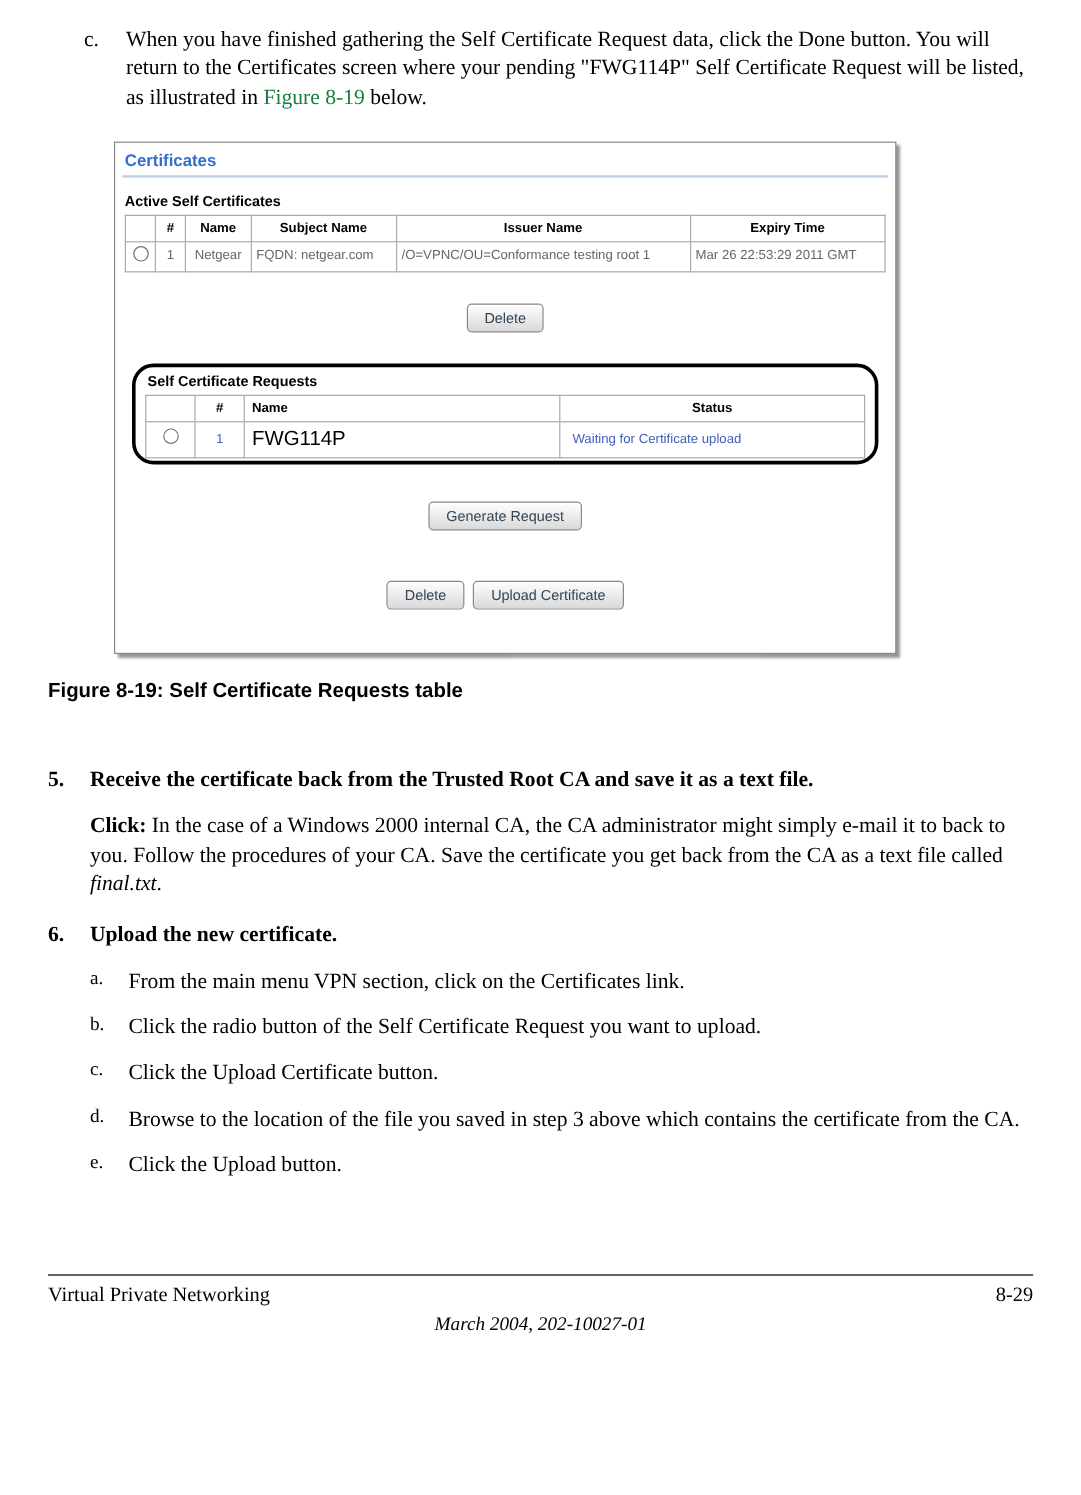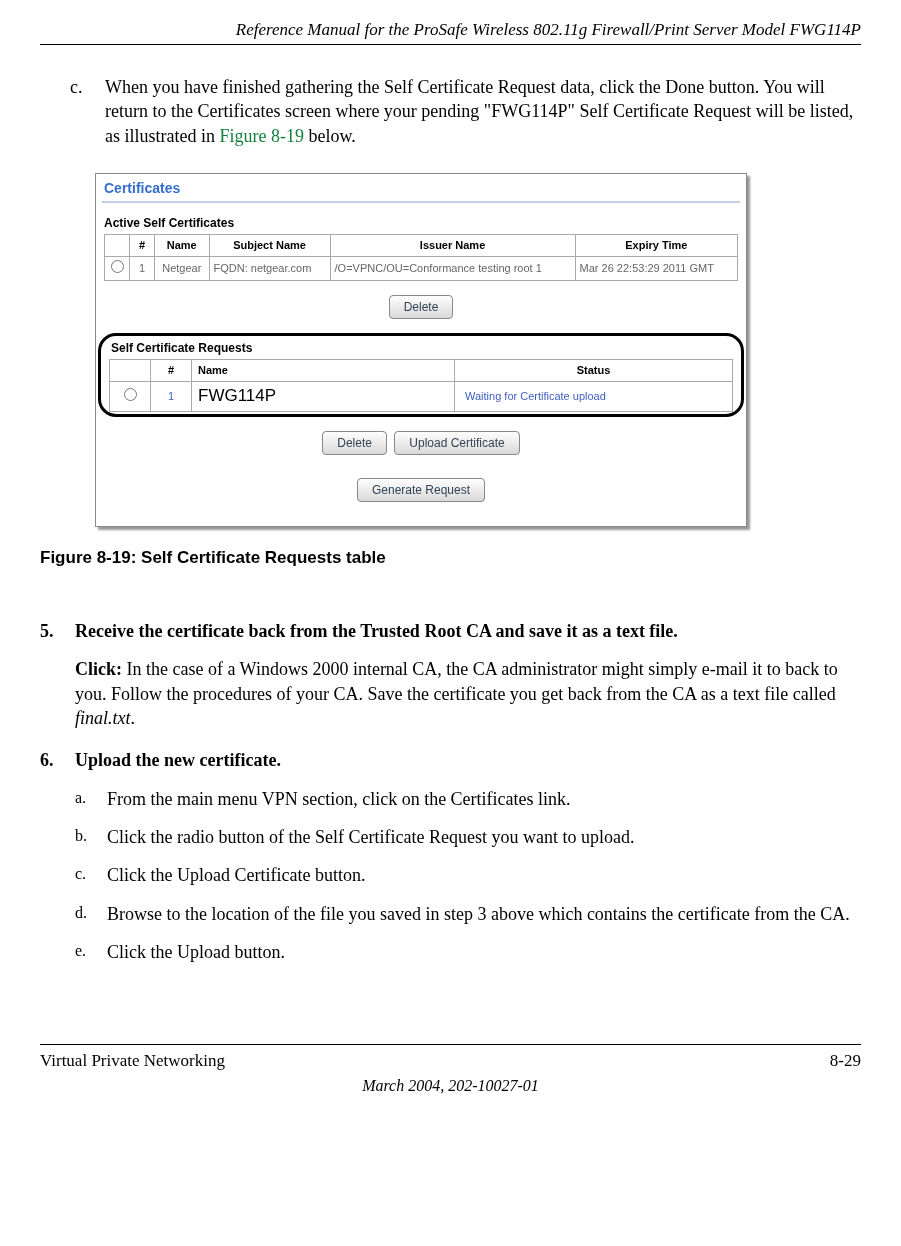--- a/index.html
+++ b/index.html
@@ -96,27 +96,27 @@
       margin: 10px 0;
     }
     .ui-button {
       display: inline-block;
       background: linear-gradient(#fefefe, #d9d9d9);
       border: 1px solid #888;
       border-radius: 4px;
       padding: 3px 14px;
       font-size: 12px;
       color: #345;
-      margin: 4px 2px;
+      margin: 16px 2px;
       cursor: default;
     }
     .highlighted-section {
       border: 3px solid #000;
       border-radius: 18px;
-      margin: 4px 2px;
+      margin: 4px 14px;
       padding: 4px 2px 2px 2px;
     }
     .req-table {
       border-collapse: collapse;
       margin: 0 6px;
       width: calc(100% - 12px);
       font-size: 11px;
     }
     .req-table th, .req-table td {
       border: 1px solid #aaa;
@@ -177,21 +177,20 @@
       margin-top: 6px;
     }
     input[type="radio"] {
       margin: 0;
     }
   </style>
 </head>
 <body>
 
 <div class="page">
-  <div class="header">Reference Manual for the ProSafe Wireless 802.11g  Firewall/Print Server Model FWG114P</div>
 
   <div class="body-text">
     <div class="list-item-c">
       <div class="list-marker">c.</div>
       <div class="list-content">
         <span>When you have finished gathering the Self Certificate Request data, click the Done button. You will return to the Certificates screen where your pending "FWG114P" Self Certificate Request will be listed, as illustrated in </span><span class="link-text">Figure 8-19</span><span> below.</span>
       </div>
     </div>
 
     <div class="screenshot">
@@ -237,26 +236,26 @@
             <td style="color:#4060c0">1</td>
             <td class="name-cell" style="position:relative;height:18px">
               <span style="font-size:17px;color:#000;font-family:Arial">FWG114P</span>
             </td>
             <td style="color:#4060c0;text-align:left;padding-left:10px">Waiting for Certificate upload</td>
           </tr>
         </tbody>
           </table>
       </div>
 
+      <div class="btn-row" style="margin-top:15px">
+        <span class="ui-button">Generate Request</span>
+      </div>
       <div class="btn-row">
         <span class="ui-button">Delete</span>
         <span class="ui-button">Upload Certificate</span>
-      </div>
-      <div class="btn-row" style="margin-top:15px">
-        <span class="ui-button">Generate Request</span>
       </div>
     </div>
 
     <div class="figure-caption">Figure 8-19:  Self Certificate Requests table</div>
 
     <div class="step">
       <div class="step-num">5.</div>
       <div class="step-text">Receive the certificate back from the Trusted Root CA and save it as a text file.</div>
     </div>
     <div class="note-para">

